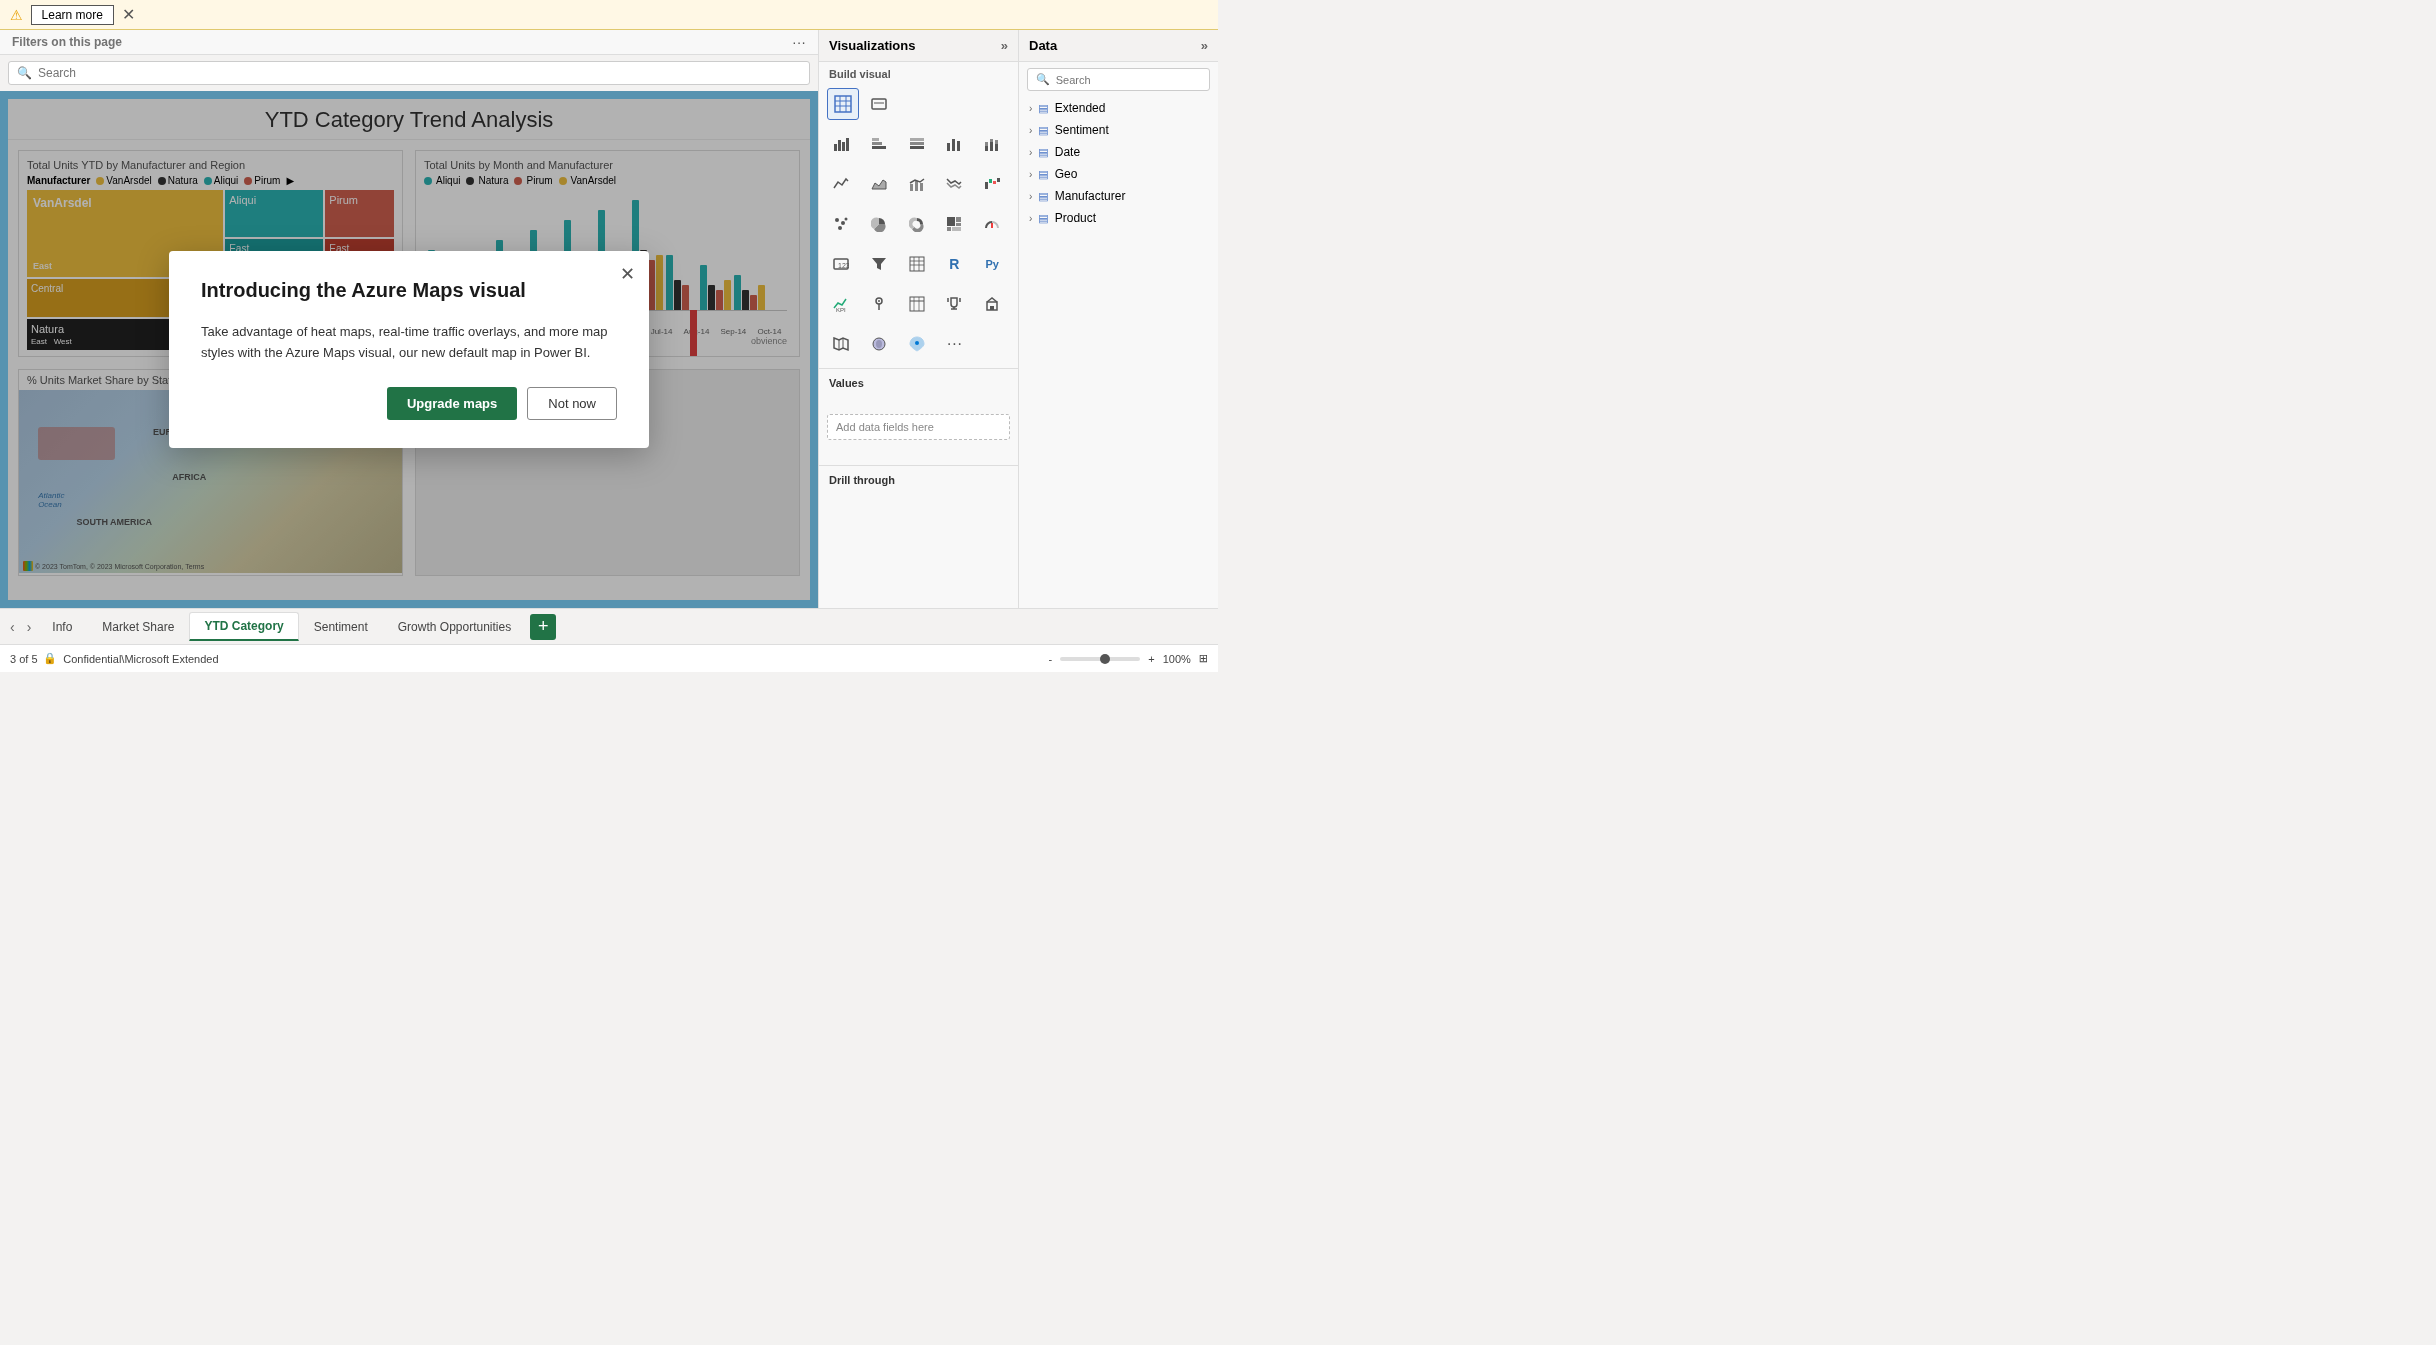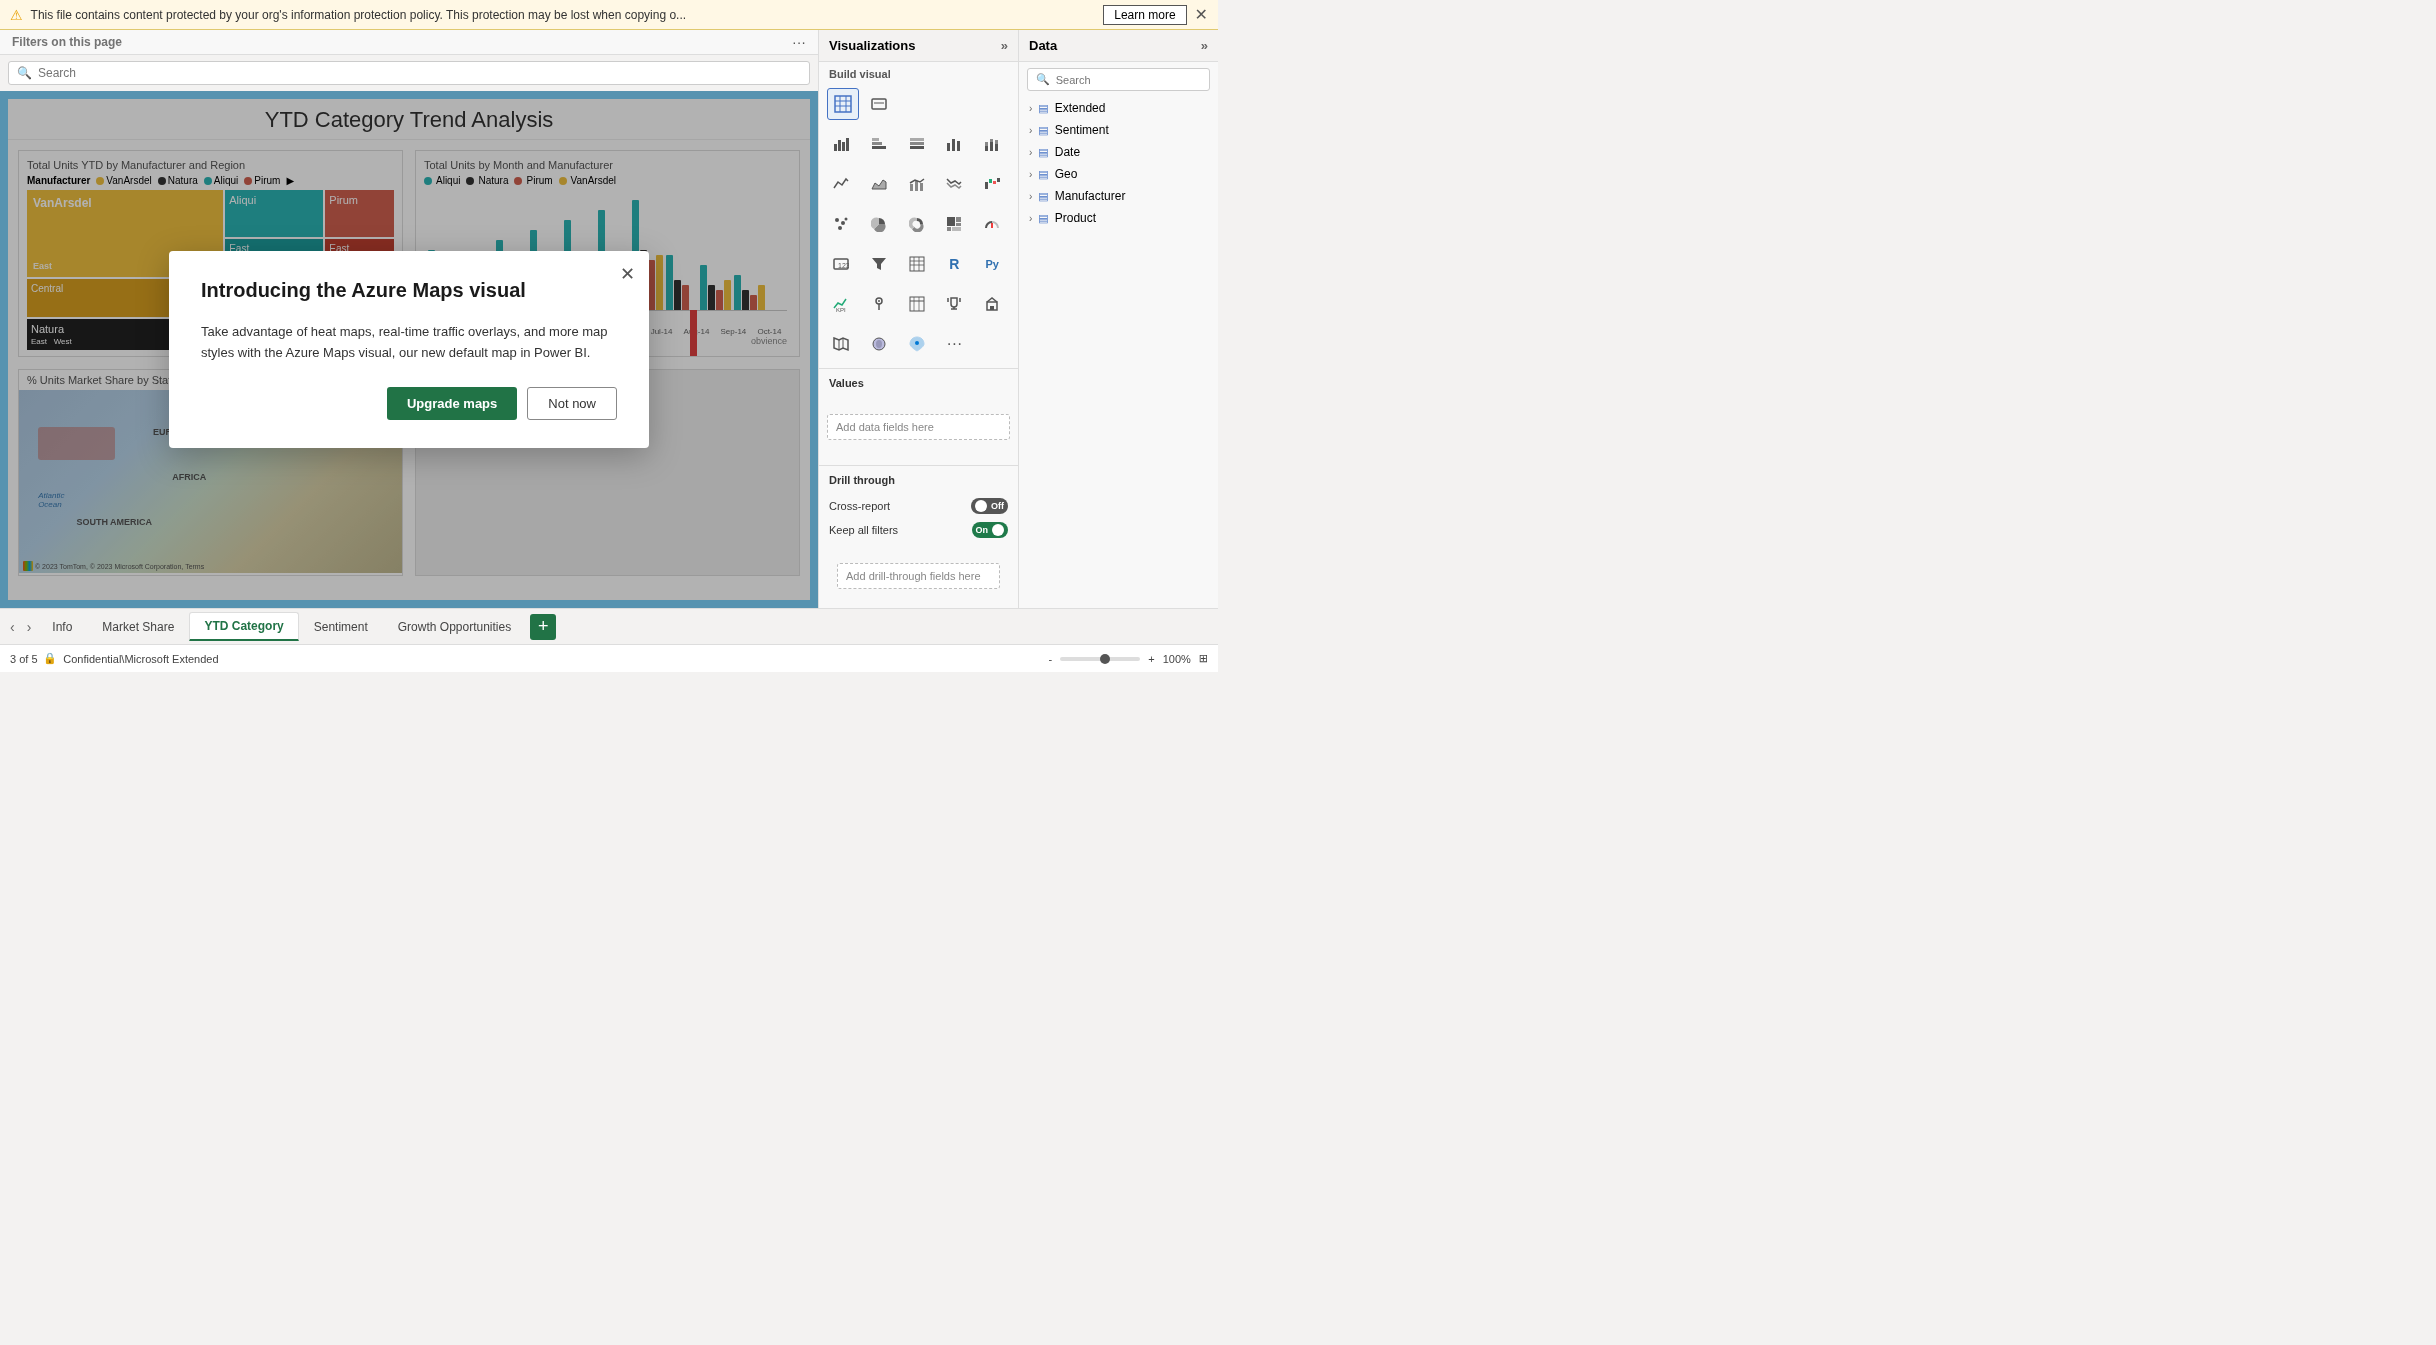--- a/index.html
+++ b/index.html
@@ -401,21 +401,20 @@
     }
     .zero-label { font-size: 9px; color: #888; padding: 2px 4px; }
   </style>
 </head>
 <body>
 
 <div class="full-layout">
 
   <div class="top-banner">
     <span class="top-banner-icon">⚠</span>
-    <span class="top-banner-text">This file contains content protected by your org's information protection policy. This protection may be lost when copying o...</span>
     <button class="top-banner-learn">Learn more</button>
     <span class="top-banner-close">✕</span>
   </div>
 
   <div class="middle-row">
 
     <div class="canvas-with-filter">
 
       <div style="background:#f8f8f8;border-bottom:1px solid #ddd;padding:4px 12px;display:flex;align-items:center;justify-content:space-between;">
         <span style="font-size:12px;font-weight:600;color:#737373;">Filters on this page</span>
@@ -843,37 +842,20 @@
         </div>
         <div class="viz-icon-btn" style="font-size:16px;color:#555;">···</div>
       </div>
 
       <div class="viz-section-divider"></div>
       <div class="viz-section-title">Values</div>
       <div class="viz-add-field">Add data fields here</div>
 
       <div class="viz-section-divider"></div>
       <div class="viz-section-title">Drill through</div>
-      <div class="drill-section">
-        <div class="drill-row">
-          <span class="drill-label">Cross-report</span>
-          <div class="toggle">
-            <div class="toggle-knob"></div>
-            <span class="toggle-text">Off</span>
-          </div>
-        </div>
-        <div class="drill-row">
-          <span class="drill-label">Keep all filters</span>
-          <div class="toggle on">
-            <span class="toggle-text">On</span>
-            <div class="toggle-knob"></div>
-          </div>
-        </div>
-        <div class="viz-add-field">Add drill-through fields here</div>
-      </div>
     </div>
 
     <div class="data-panel">
       <div class="panel-header">
         <span>Data</span>
         <span class="panel-header-expand">»</span>
       </div>
       <div class="data-search">
         <span style="color:#888;font-size:11px;">🔍</span>
         <input type="text" placeholder="Search" style="border: none; outline: none; font-size: 11px; flex: 1 1 0%;">

